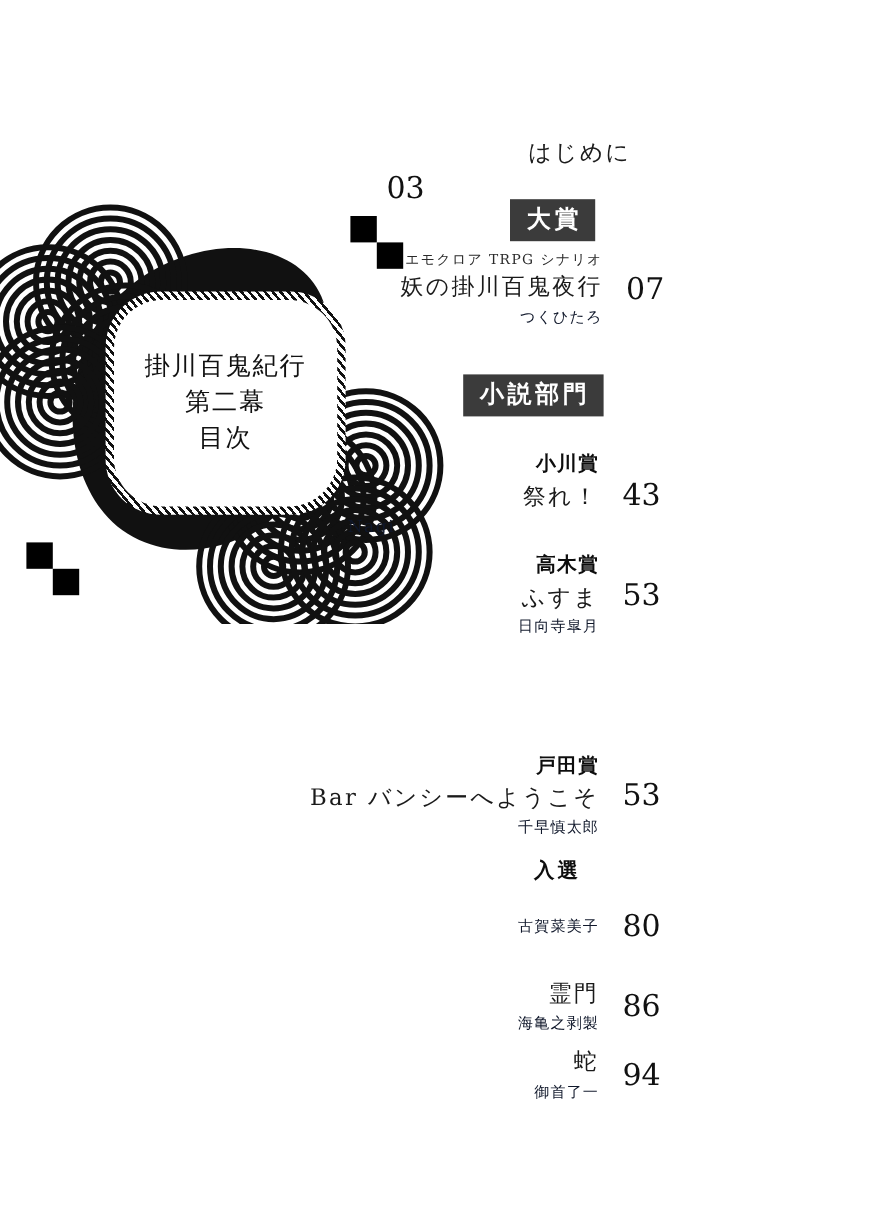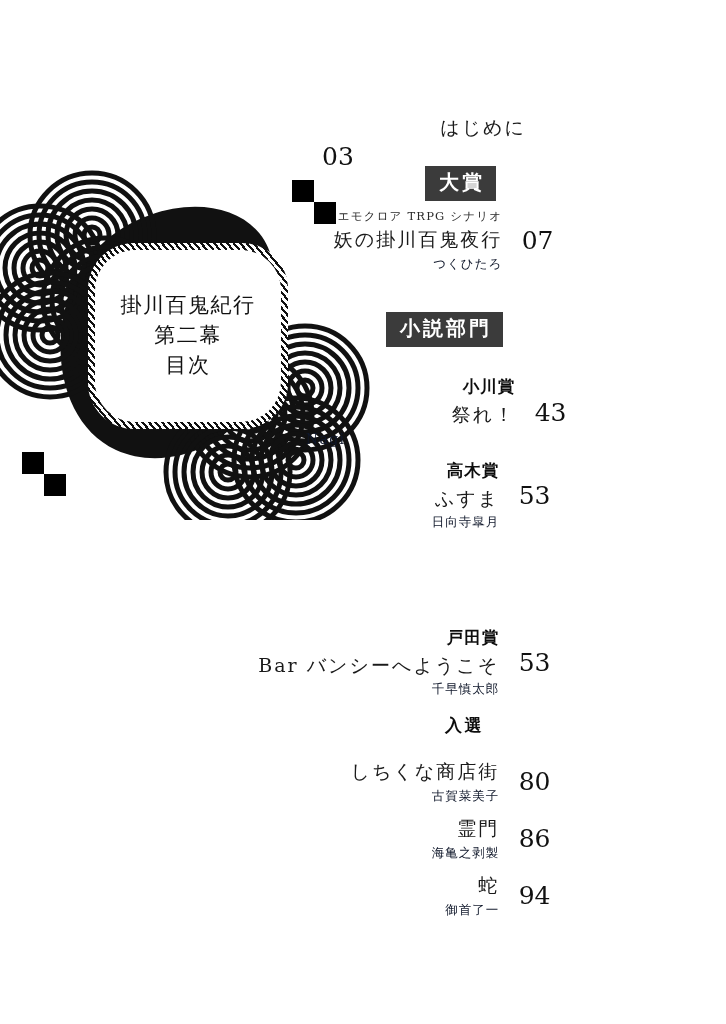--- a/index.html
+++ b/index.html
@@ -241,21 +241,21 @@
     <div class="texts">
       <div class="ruby">エモクロア TRPG シナリオ</div>
       <div class="title">妖の掛川百鬼夜行</div>
       <div class="author">つくひたろ</div>
     </div>
     <div class="pageno">07</div>
   </div>
 
   <div class="section-badge" style="left:266px; top:312px;">小説部門</div>
 
-  <div class="entry" style="left:16px; top:374px; width:436px;">
+  <div class="entry" style="left:0; top:374px; width:436px;">
     <div class="texts">
       <div class="award">小川賞</div>
       <div class="title">祭れ！</div>
       <div class="author latin">Nagi</div>
     </div>
     <div class="pageno">43</div>
   </div>
 
   <div class="entry" style="left:0; top:458px; width:436px;">
     <div class="texts">
@@ -273,21 +273,20 @@
       <div class="title">Bar バンシーへようこそ</div>
       <div class="author">千早慎太郎</div>
     </div>
     <div class="pageno">53</div>
   </div>
 
   <div class="section-plain" style="left:325px; top:714px;">入選</div>
 
   <div class="entry" style="left:0; top:757px; width:436px;">
     <div class="texts">
-      <div class="title">しちくな商店街</div>
       <div class="author">古賀菜美子</div>
     </div>
     <div class="pageno">80</div>
   </div>
 
   <div class="entry" style="left:0; top:814px; width:436px;">
     <div class="texts">
       <div class="title">霊門</div>
       <div class="author">海亀之剥製</div>
     </div>

